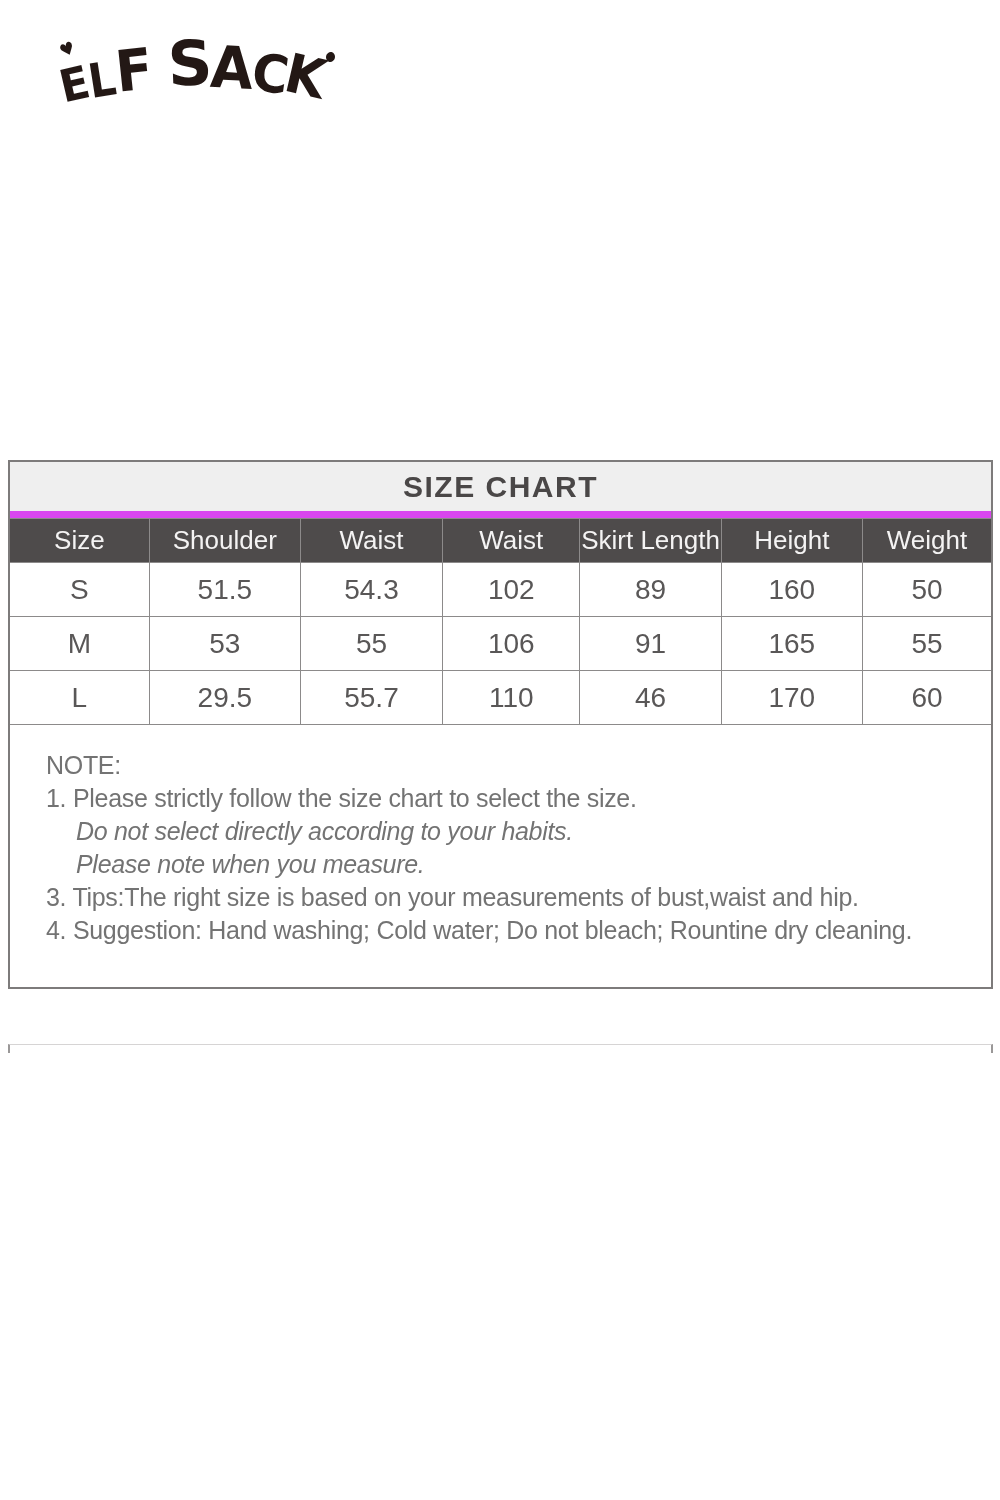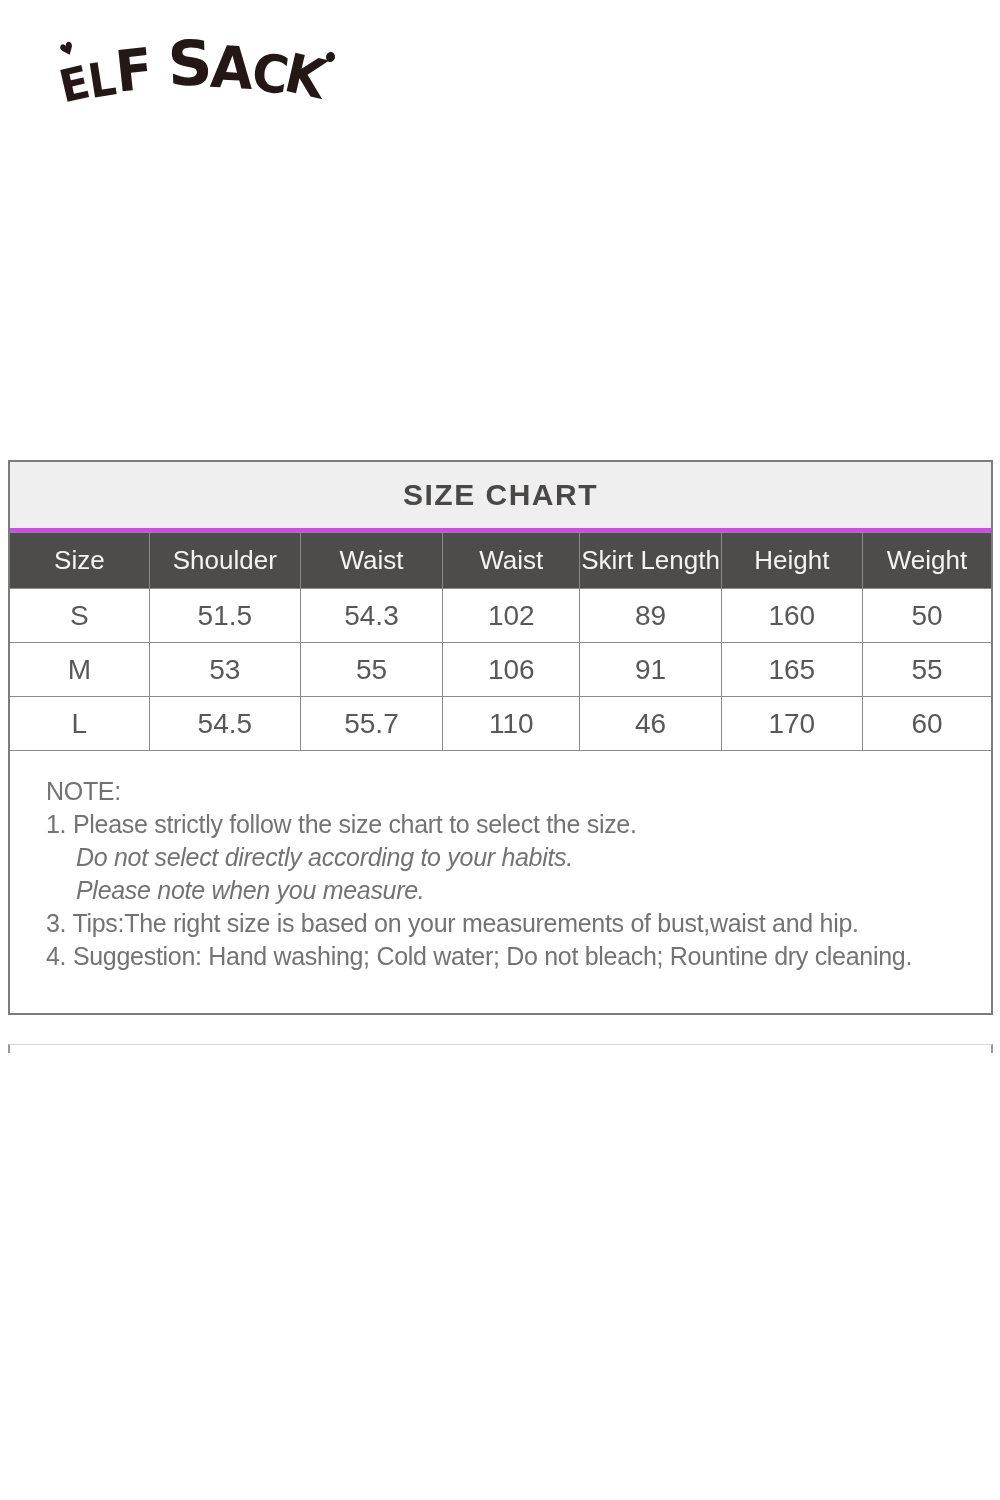--- a/index.html
+++ b/index.html
@@ -41,23 +41,23 @@
     transform: rotate(12deg);
   }
 
   
   .sheet {
     position: absolute; left: 8px; top: 460px; width: 985px;
     border: 2px solid #7d7b7b;
     background: #ffffff;
   }
   .title-band {
-    height: 70px;
+    height: 56px;
     background: #efefef;
-    border-bottom: 4px solid #d946ef;
+    border-bottom: 7px solid #d946ef;
     display: flex; align-items: center; justify-content: center;
     font-size: 30px; font-weight: bold; letter-spacing: 1.5px;
     color: #4a4747;
   }
   table.size-table {
     width: 100%;
     border-collapse: collapse;
     table-layout: fixed;
     text-align: center;
   }
@@ -66,21 +66,21 @@
   table.size-table col.c2 { width: 14.5%; }
   table.size-table col.c3 { width: 14.0%; }
   table.size-table col.c4 { width: 14.4%; }
   table.size-table col.c5 { width: 14.4%; }
   table.size-table col.c6 { width: 13.1%; }
   table.size-table th {
     background: #4e4b4b;
     color: #f4f3f3;
     font-weight: normal;
     font-size: 26px;
-    height: 56px;
+    height: 44px;
     border: 1px solid #8c8a8a;
     overflow: hidden; white-space: nowrap;
   }
   table.size-table td {
     font-size: 28px;
     color: #595757;
     height: 54px;
     border: 1px solid #8c8a8a;
     background: #ffffff;
   }
@@ -159,21 +159,21 @@
         <td>M</td>
         <td>53</td>
         <td>55</td>
         <td>106</td>
         <td>91</td>
         <td>165</td>
         <td>55</td>
       </tr>
       <tr>
         <td>L</td>
-        <td>54.5</td>
+        <td>29.5</td>
         <td>55.7</td>
         <td>110</td>
         <td>46</td>
         <td>170</td>
         <td>60</td>
       </tr>
     </tbody>
   </table>
 
   <div class="note">

